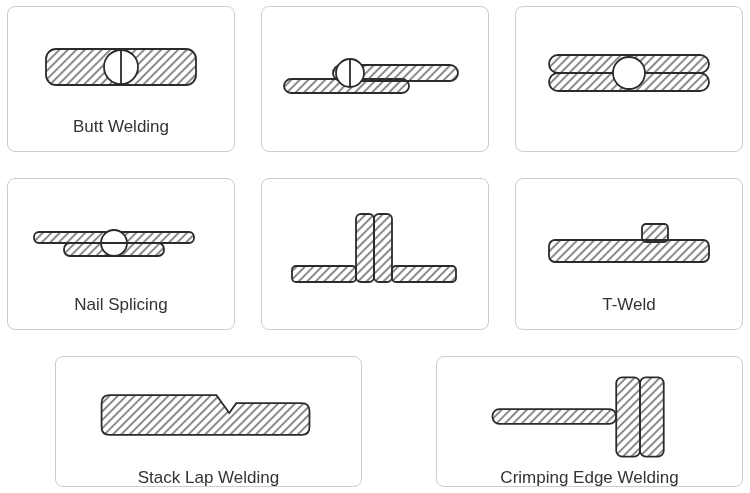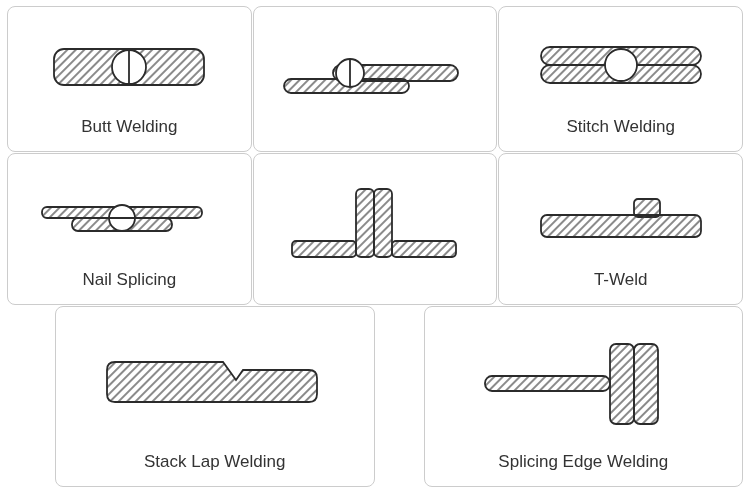--- a/index.html
+++ b/index.html
@@ -11,21 +11,21 @@
   }
   *{box-sizing:border-box;}
   html,body{margin:0;padding:0;background:var(--bg);}
   body{font-family:"Liberation Sans", sans-serif;}
   .board{
     width:750px;height:493px;
     padding:6px 7px;
     display:grid;
     grid-template-columns:repeat(6,1fr);
     grid-template-rows:146px 152px 1fr;
-    gap:1px;
+    gap:26px;
     background:var(--bg);
   }
   .cell{
     grid-column:span 2;
     border:1px solid var(--border-color);
     border-radius:8px;
     background:var(--bg);
     display:flex;
     flex-direction:column;
     align-items:center;
@@ -99,21 +99,20 @@
   </div>
 
   <div class="cell">
     <div class="fig">
       <svg width="210" height="92" viewBox="0 0 210 92">
         <rect class="outline" x="25" y="26" width="160" height="18" rx="9"></rect>
         <rect class="outline" x="25" y="44" width="160" height="18" rx="9"></rect>
         <circle class="nugget" cx="105" cy="44" r="16"></circle>
       </svg>
     </div>
-    <div class="label">Stitch Welding</div>
   </div>
 
   <div class="cell">
     <div class="fig">
       <svg width="210" height="92" viewBox="0 0 210 92">
         <rect class="outline" x="18" y="36" width="160" height="11" rx="5"></rect>
         <rect class="outline" x="48" y="47" width="100" height="13" rx="6"></rect>
         <circle class="nugget" cx="98" cy="47" r="13"></circle>
         <line class="seam" x1="85" y1="47" x2="111" y2="47"></line>
       </svg>
@@ -152,16 +151,16 @@
   </div>
 
   <div class="cell wide">
     <div class="fig">
       <svg width="300" height="104" viewBox="0 0 300 104">
         <rect class="outline" x="52" y="44" width="125" height="15" rx="7"></rect>
         <rect class="outline" x="177" y="12" width="24" height="80" rx="6"></rect>
         <rect class="outline" x="201" y="12" width="24" height="80" rx="6"></rect>
       </svg>
     </div>
-    <div class="label">Splicing Edge Welding</div>
+    <div class="label">Crimping Edge Welding</div>
   </div>
 
 </div>
 
 </body></html>

